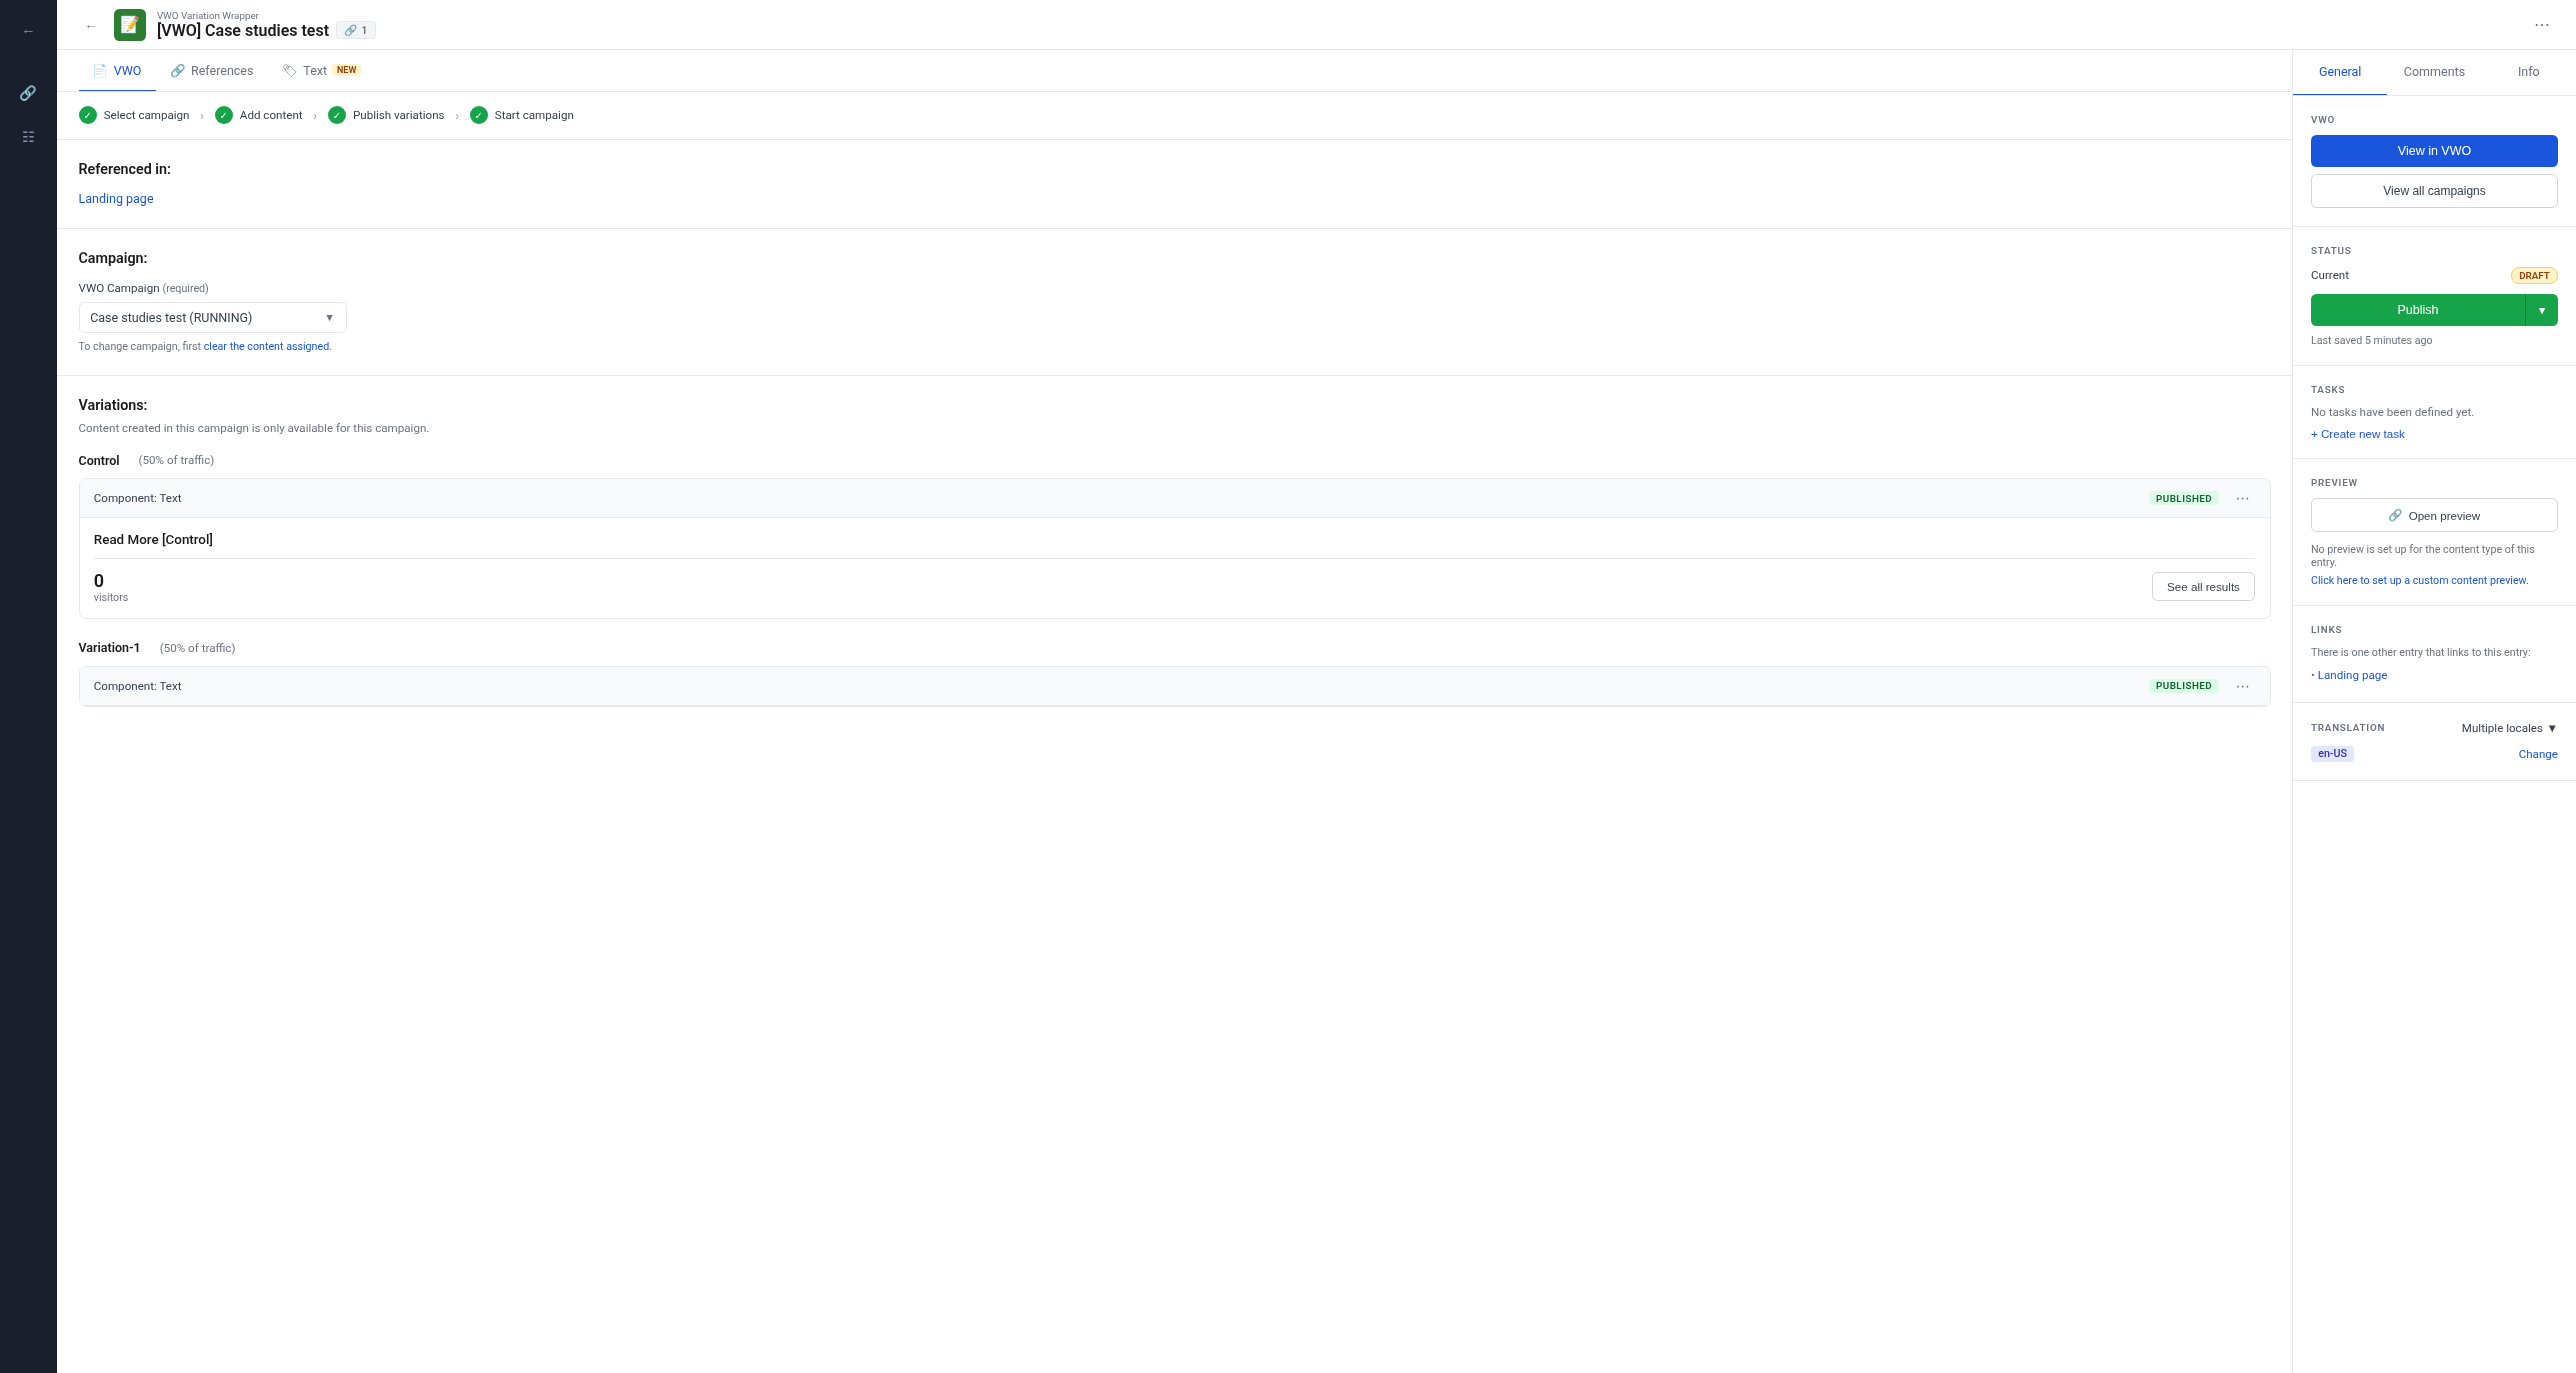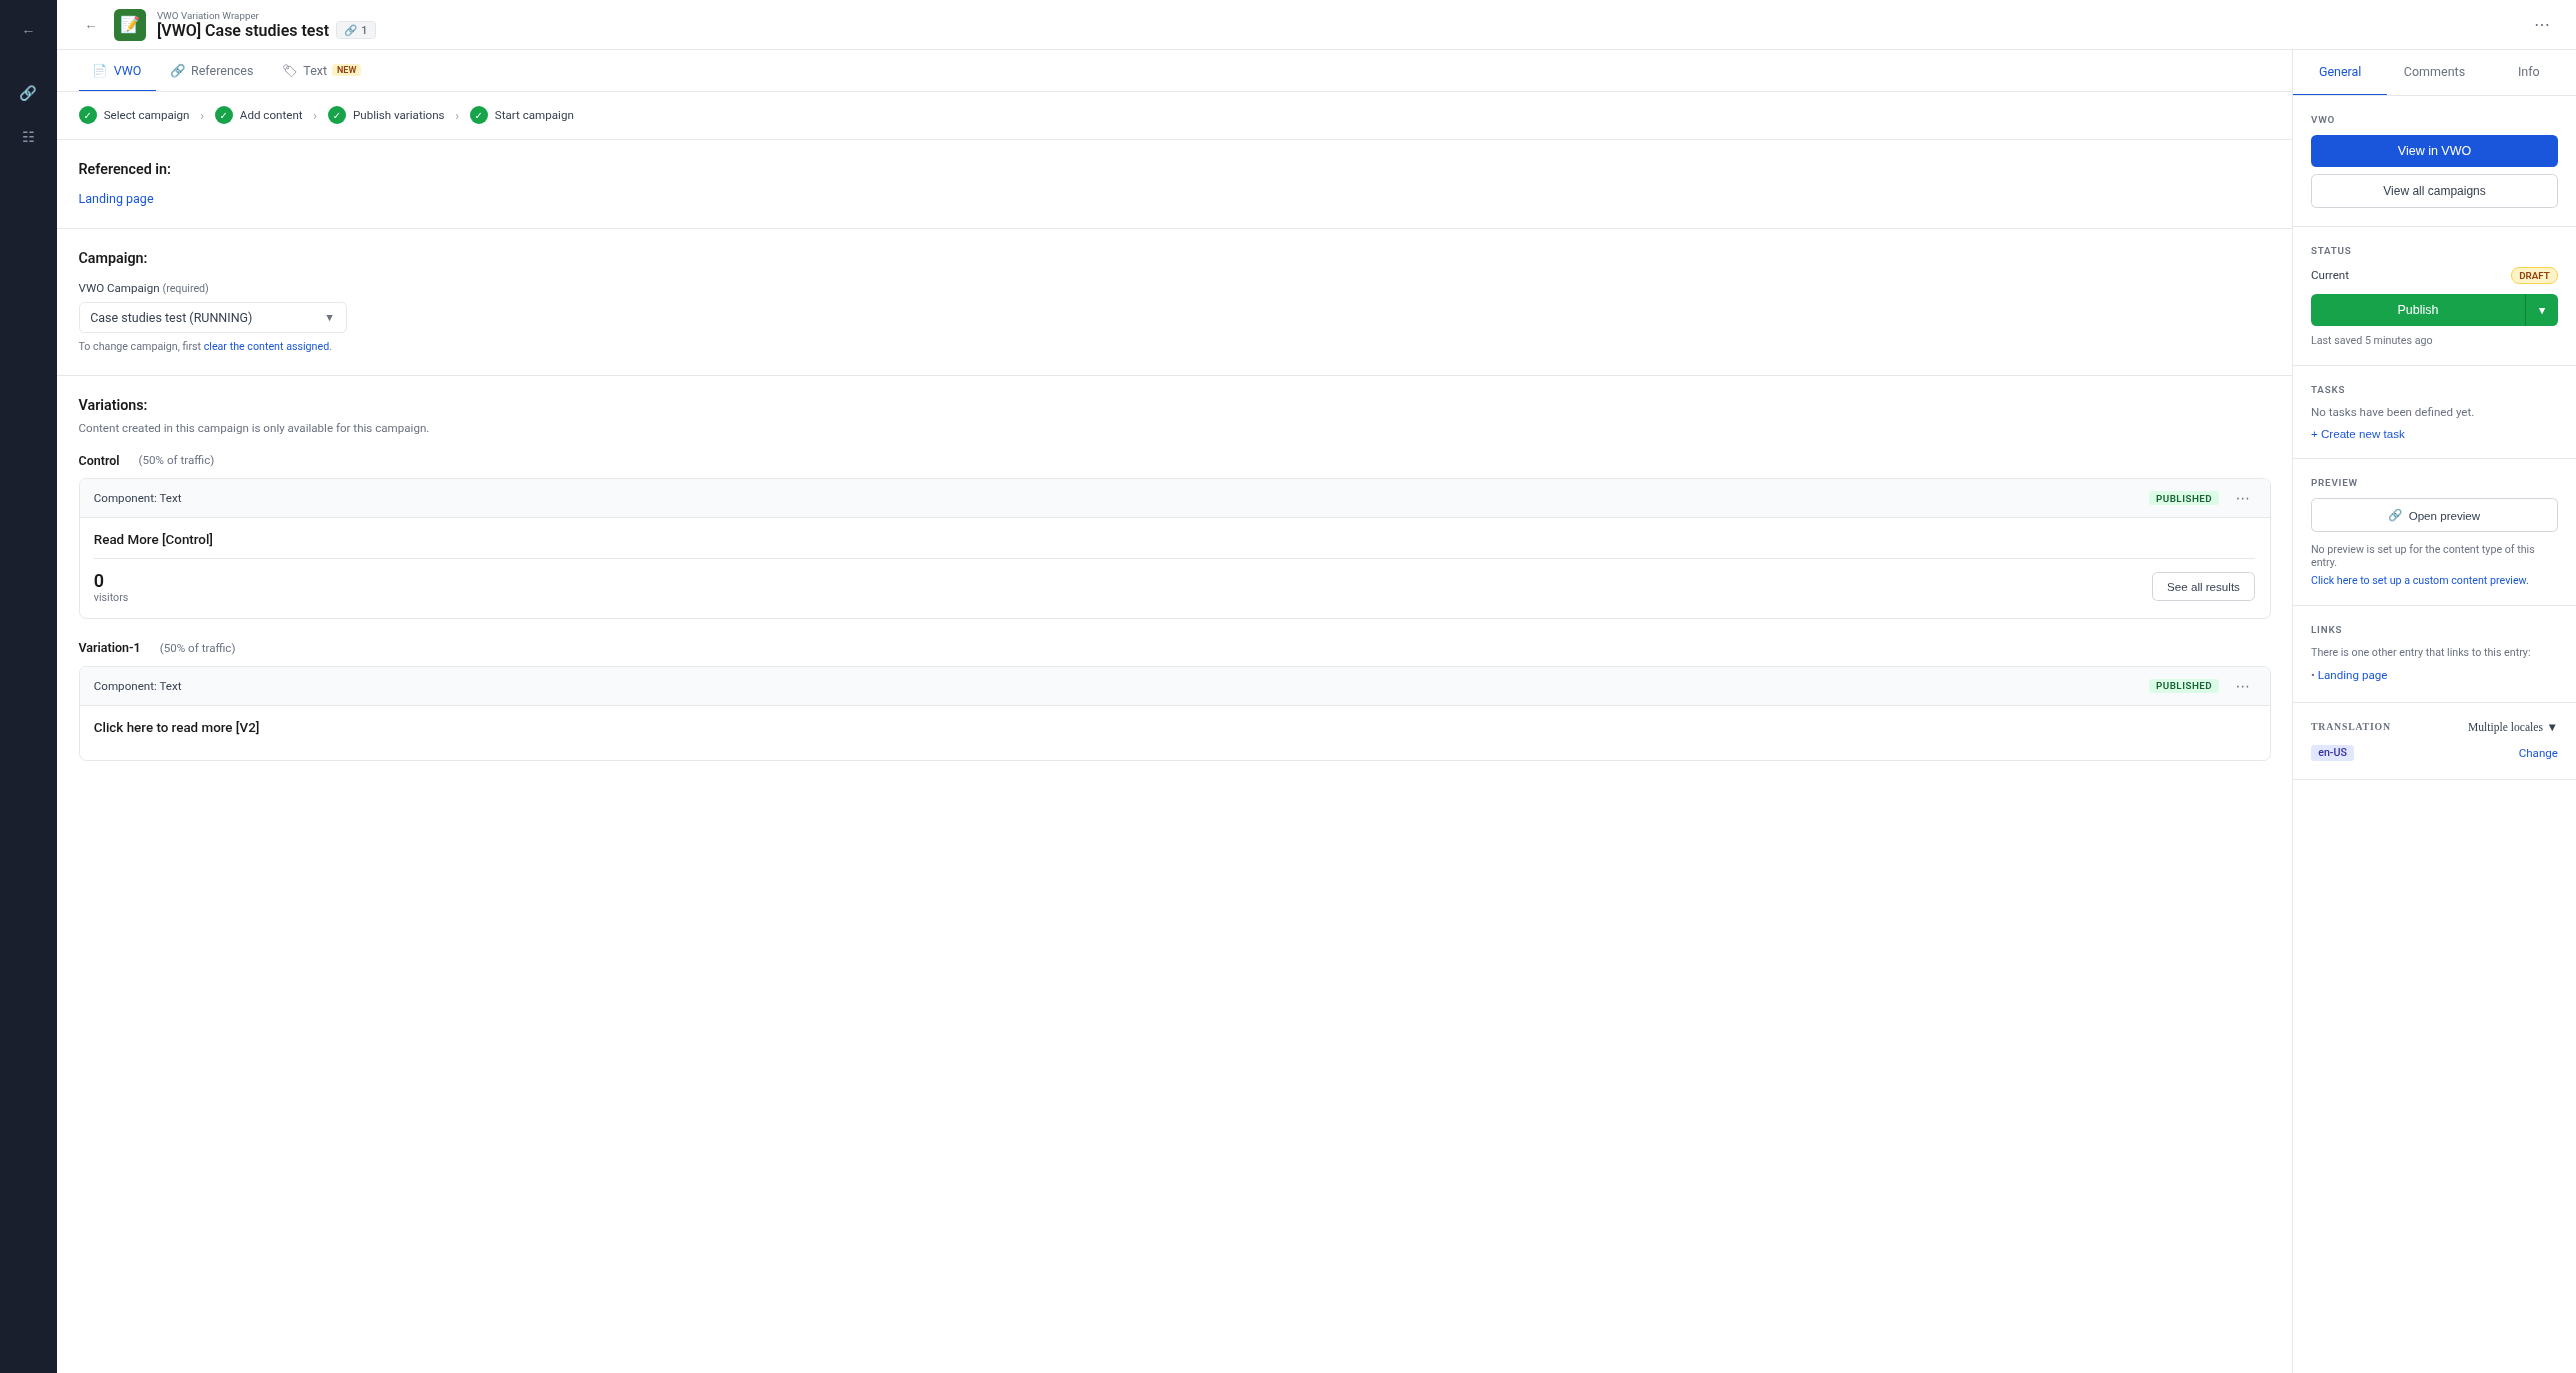--- a/index.html
+++ b/index.html
@@ -106,21 +106,21 @@
 
     .preview-note { font-size: 10.7px; color: #6b7280; margin-bottom: 3.6px; }
     .preview-link { color: #1a56db; font-size: 10.7px; text-decoration: none; }
 
     .links-note { font-size: 10.7px; color: #6b7280; margin-bottom: 7.2px; }
     .links-list { list-style: none; }
     .links-list li { font-size: 11.6px; color: #6b7280; padding: 1.8px 0; }
     .links-list li::before { content: '• '; }
     .links-list li a { color: #1a56db; text-decoration: none; }
 
-    .translation-row { display: flex; justify-content: space-between; font-family: Liberation Serif, serif; }
+    .translation-row { display: flex; align-items: center; justify-content: space-between; }
     .translation-select { font-size: 11.6px; color: #374151; cursor: pointer; background: none; border: none; display: flex; align-items: center; gap: 3.6px; }
 
     .locale-row { display: flex; align-items: center; justify-content: space-between; margin-top: 10.7px; }
     .locale-badge { background: #e0e7ff; color: #3730a3; border-radius: 3.6px; padding: 1.8px 7.2px; font-size: 10.7px; font-weight: 500; }
     .change-link { color: #1a56db; font-size: 11.6px; text-decoration: none; cursor: pointer; }
 
     
     ::-webkit-scrollbar { width: 5.4px; }
     ::-webkit-scrollbar-track { background: transparent; }
     ::-webkit-scrollbar-thumb { background: #d1d5db; border-radius: 2.7px; }
@@ -253,23 +253,20 @@
               <span class="variation-traffic">(50% of traffic)</span>
             </div>
             <div class="content-card">
               <div class="content-card-header">
                 <span class="content-card-label">Component: Text</span>
                 <div class="content-card-actions">
                   <span class="published-badge">PUBLISHED</span>
                   <button class="card-more-btn">⋯</button>
                 </div>
               </div>
-              <div class="content-card-body">
-                <div class="content-text">Click here to read more [V2]</div>
-              </div>
             </div>
           </div>
         </div>
 
       </div>
     </div>
 
     <div class="right-sidebar">
 
       <div class="right-sidebar-tabs">

